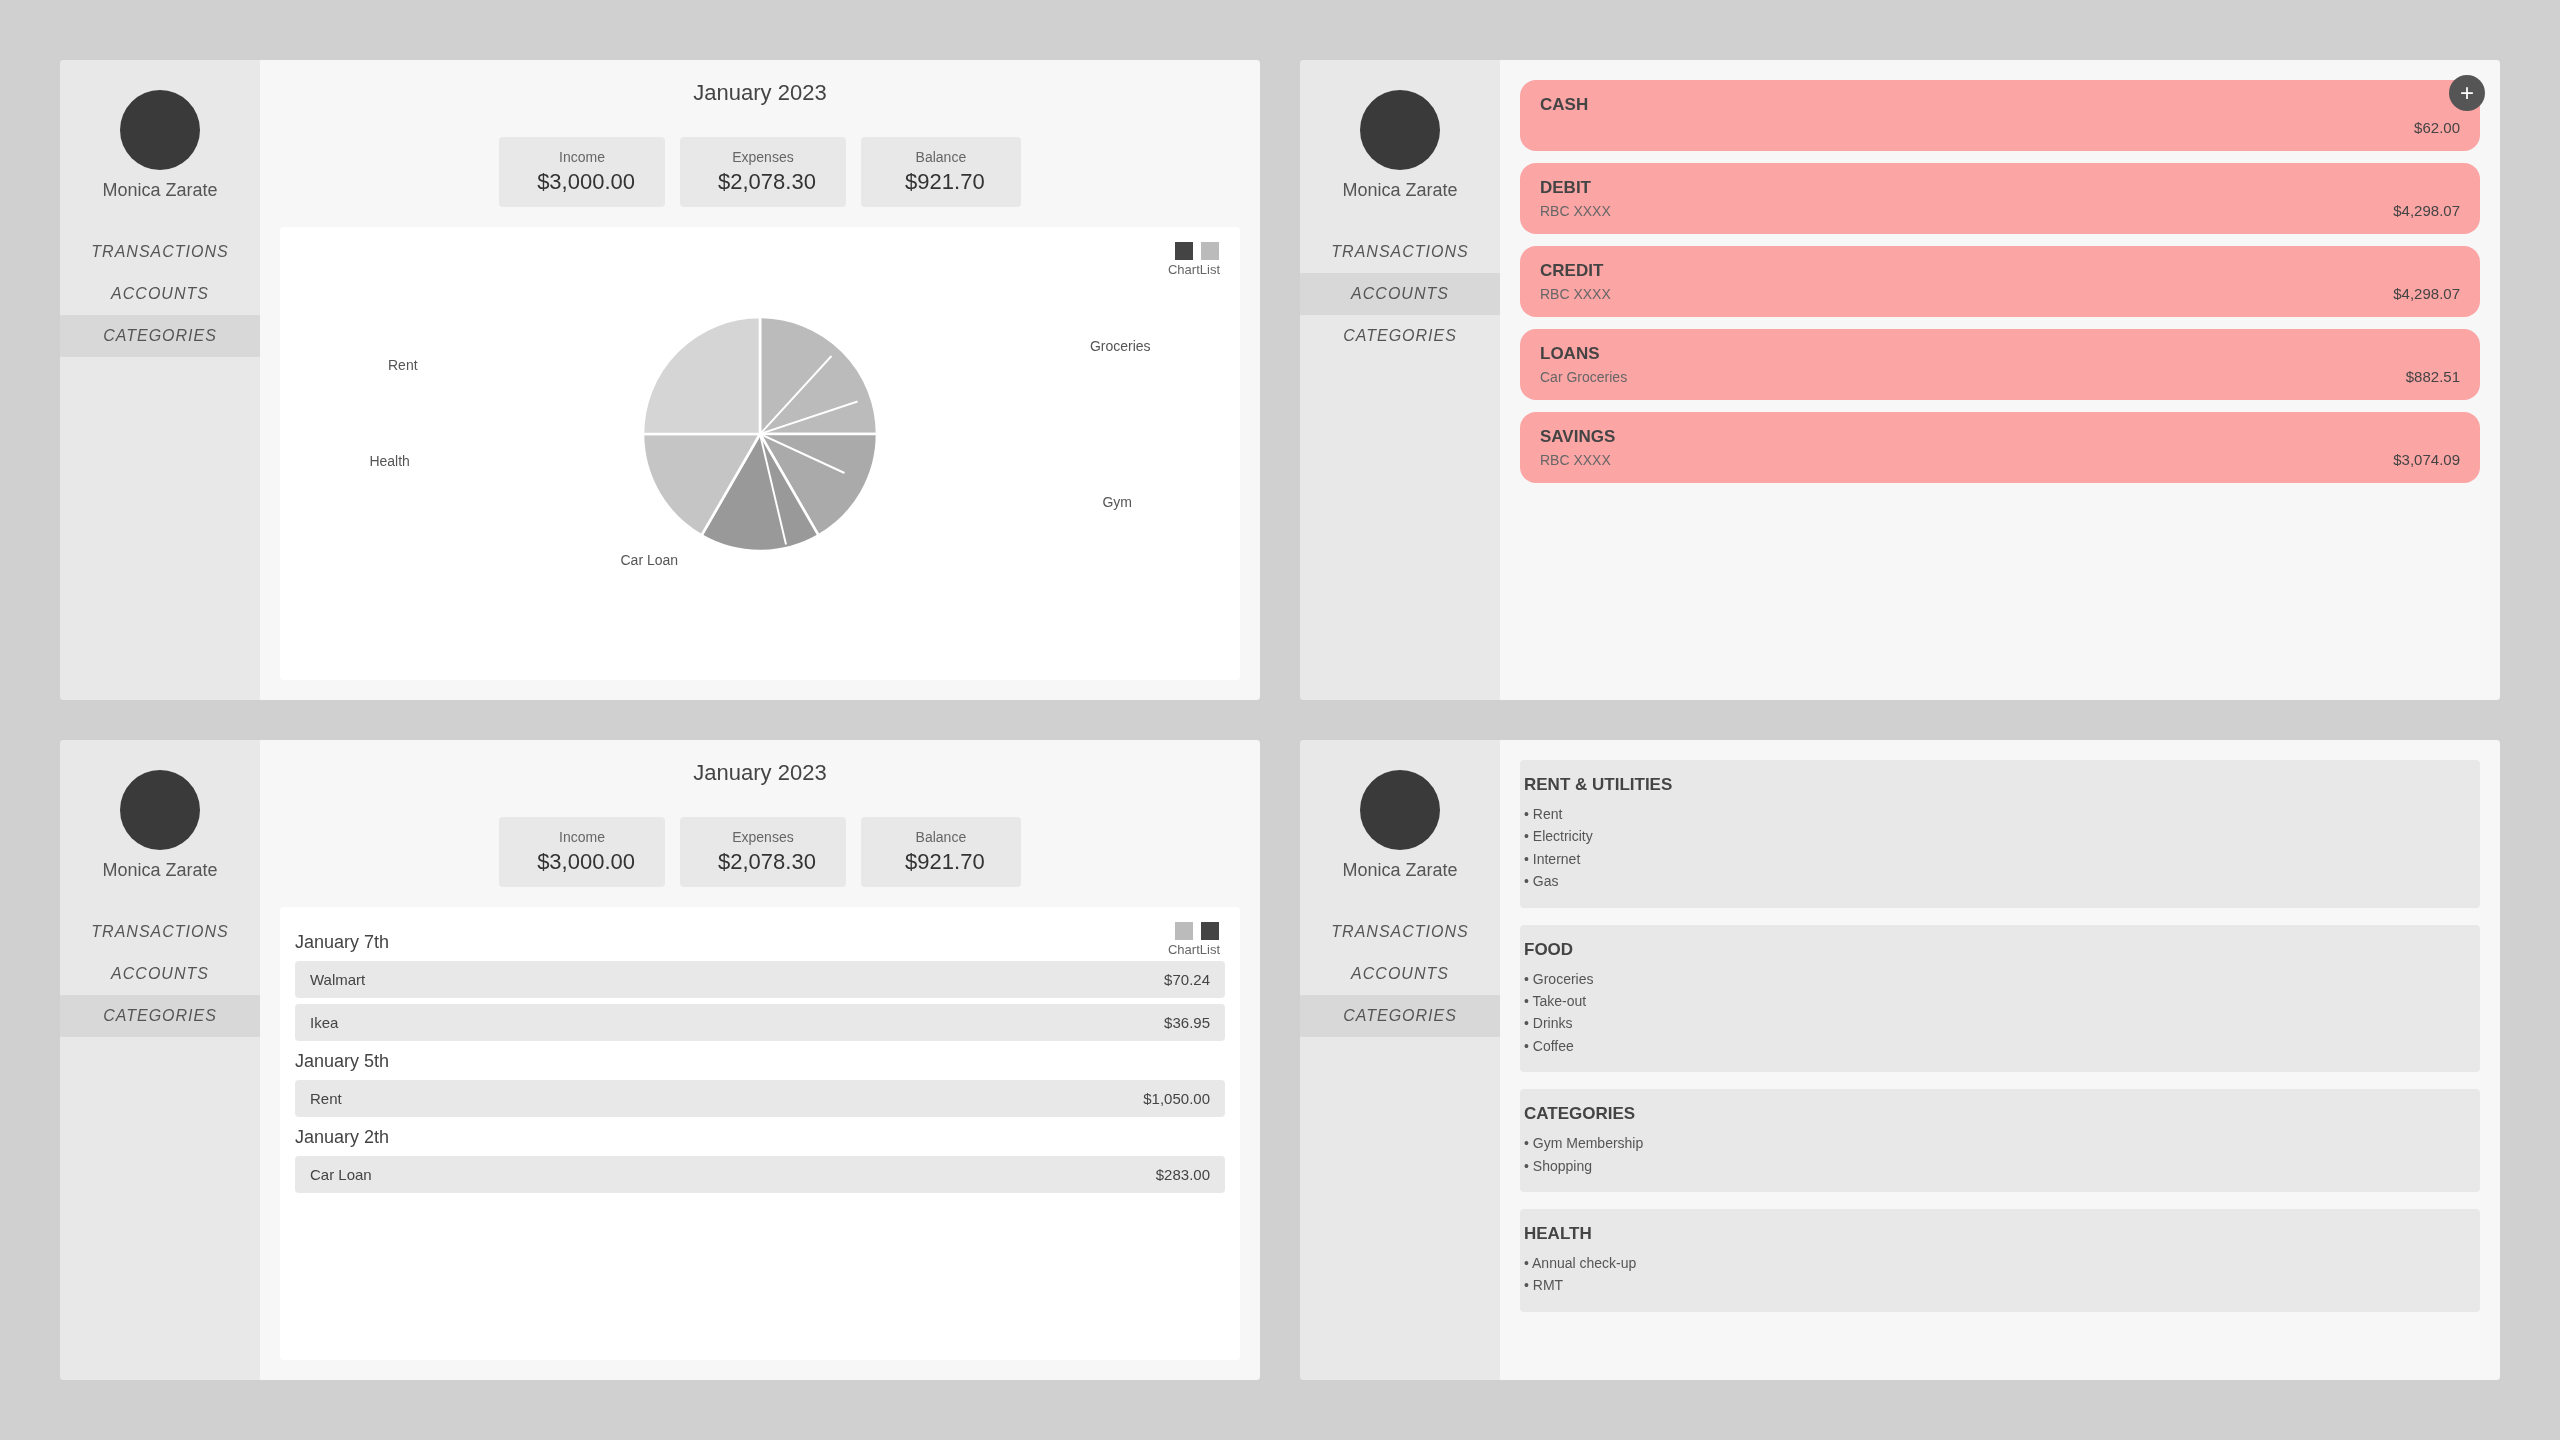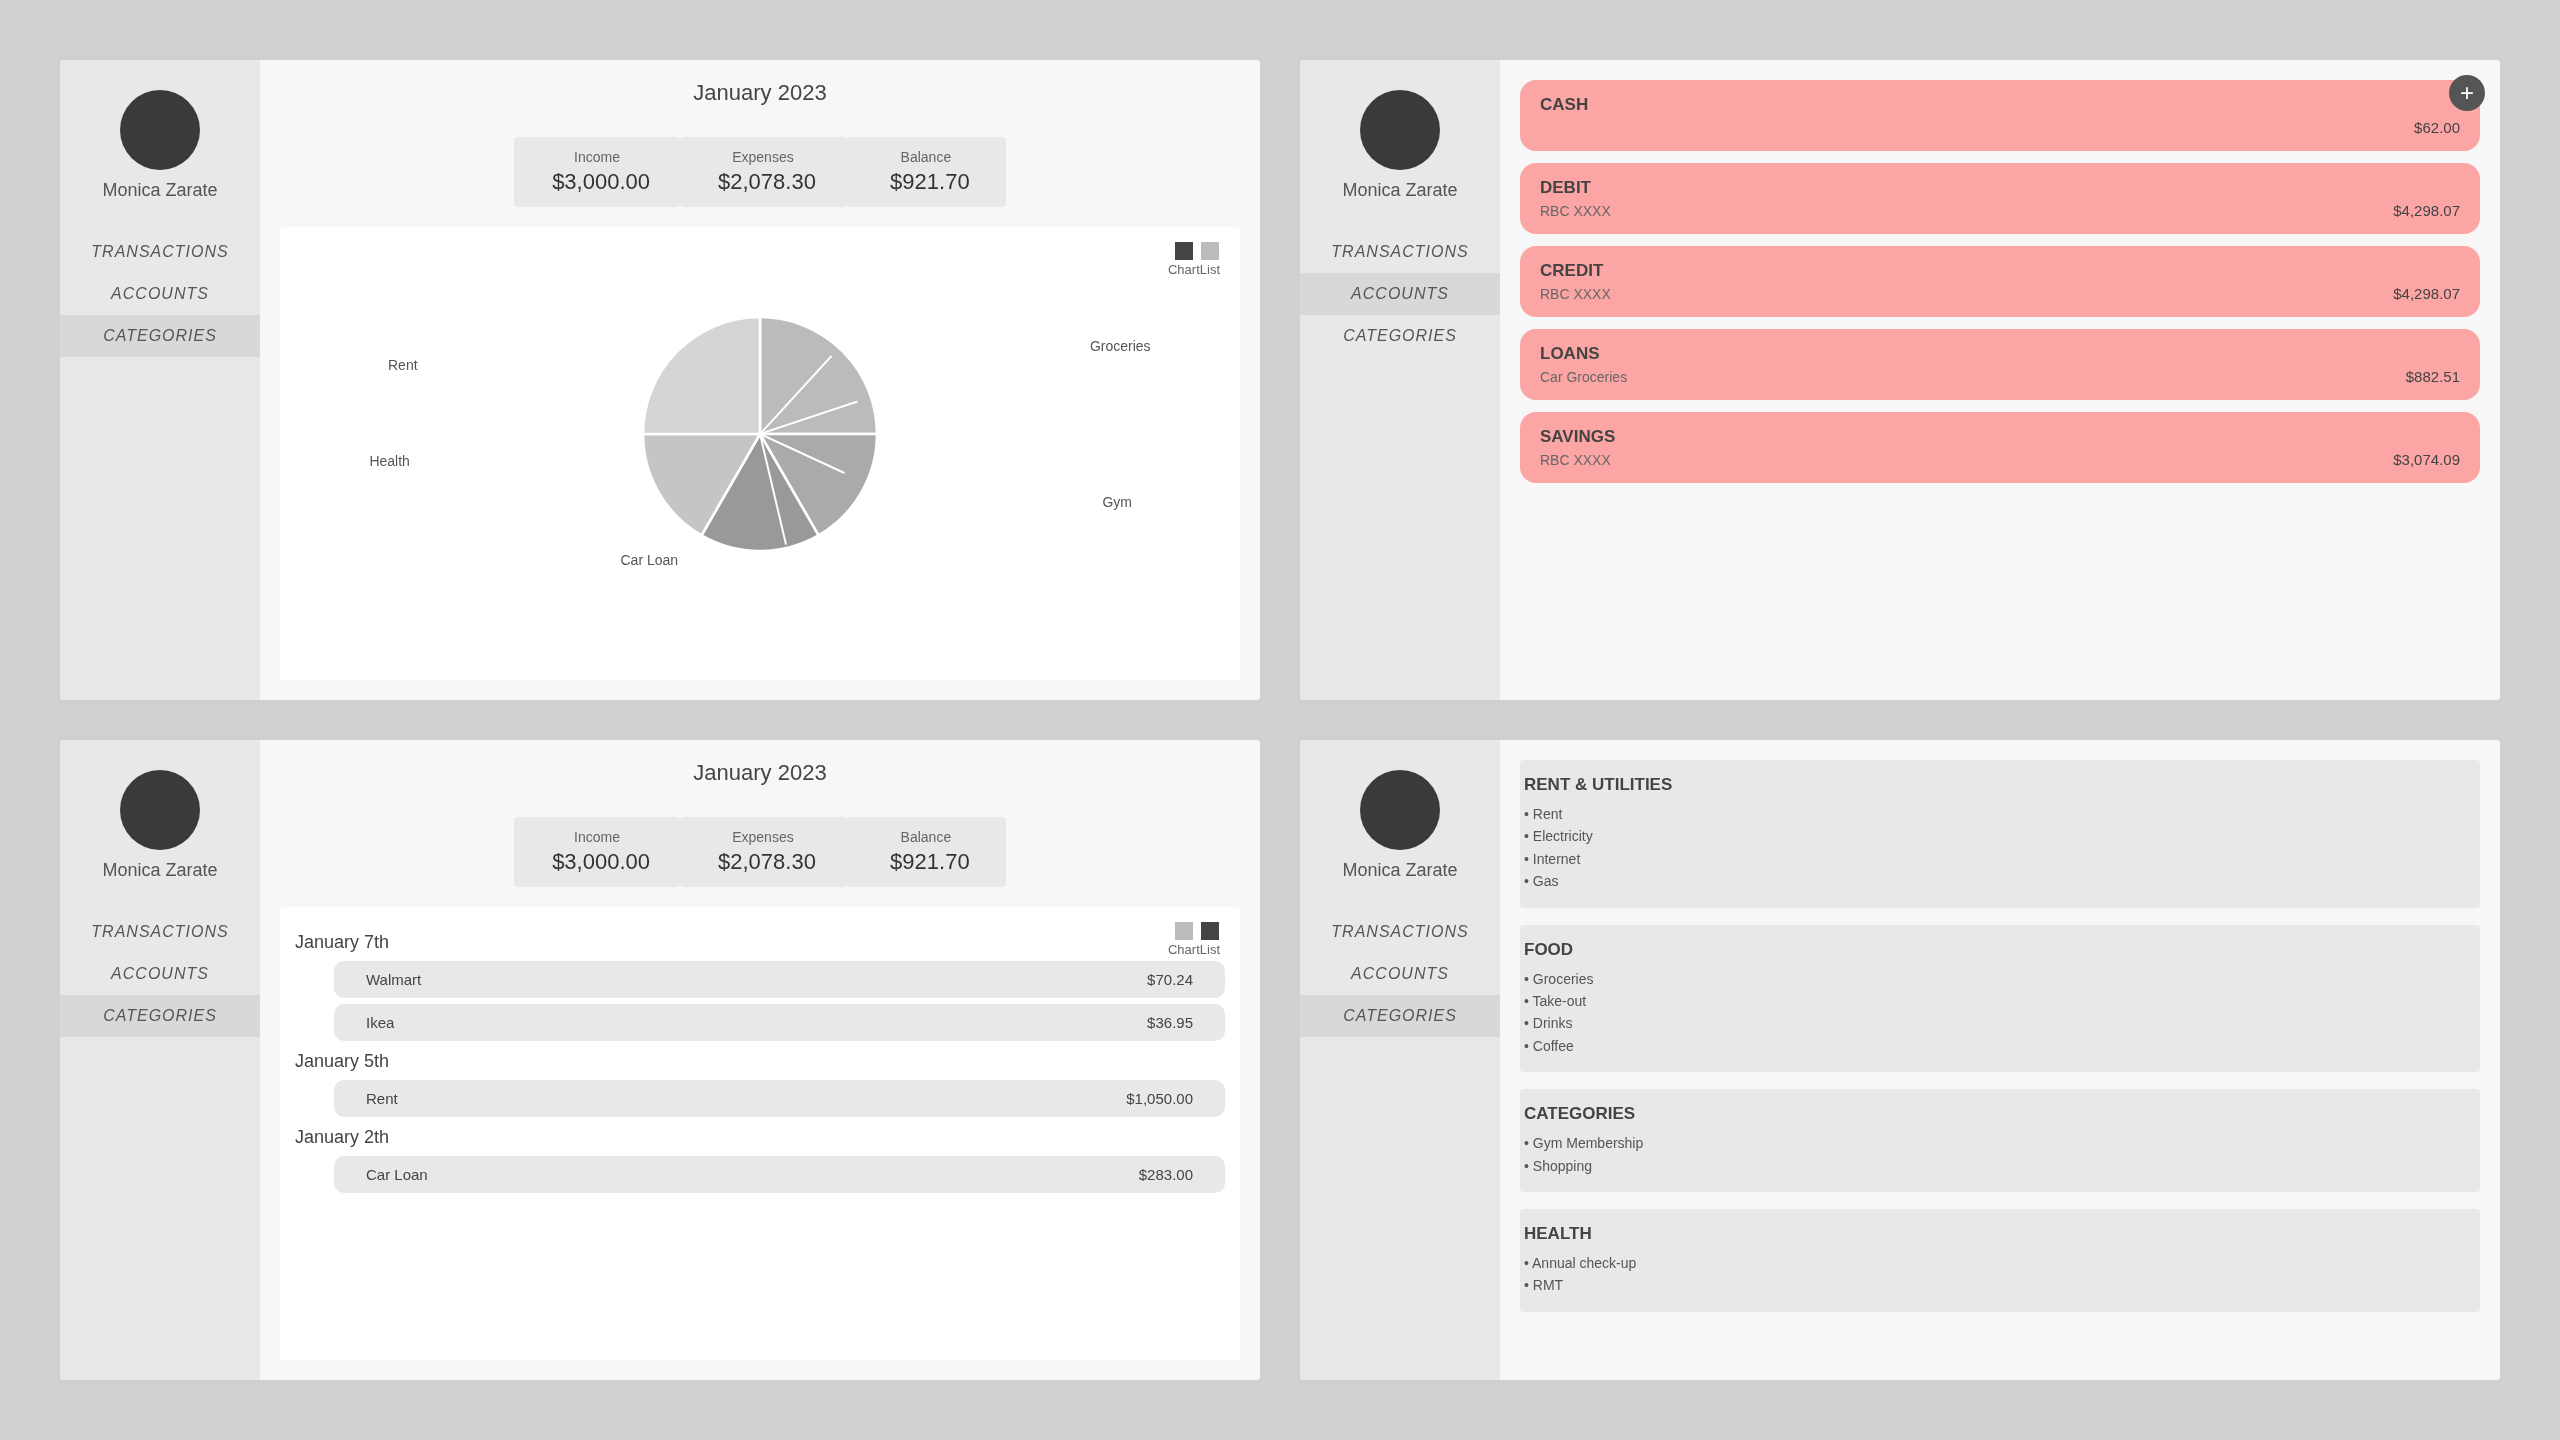--- a/index.html
+++ b/index.html
@@ -78,20 +78,21 @@
     .page-header {
       text-align: center;
       padding: 20px 30px 15px;
       font-size: 22px;
       color: #444;
     }
 
     
     .stats-row {
       display: flex;
+      gap: 15px;
       padding: 16px 30px 20px;
       justify-content: center;
     }
 
     .stat-box {
       background: #e8e8e8;
       border-radius: 4px;
       padding: 12px 30px;
       text-align: center;
       min-width: 160px;
@@ -216,28 +217,27 @@
     }
 
     .date-group-title {
       font-size: 18px;
       color: #444;
       margin: 10px 0 8px;
     }
 
     .transaction-row {
       background: #e8e8e8;
-      border-radius: 10px;
-      padding: 10px 32px;
+      border-radius: 4px;
+      padding: 10px 15px;
       display: flex;
       justify-content: space-between;
       margin-bottom: 6px;
       font-size: 15px;
       color: #444;
-      margin-left: 39px;
     }
 
     
     .categories-section {
       flex: 1;
       background: #f7f7f7;
       padding: 20px;
     }
 
     .category-item {

